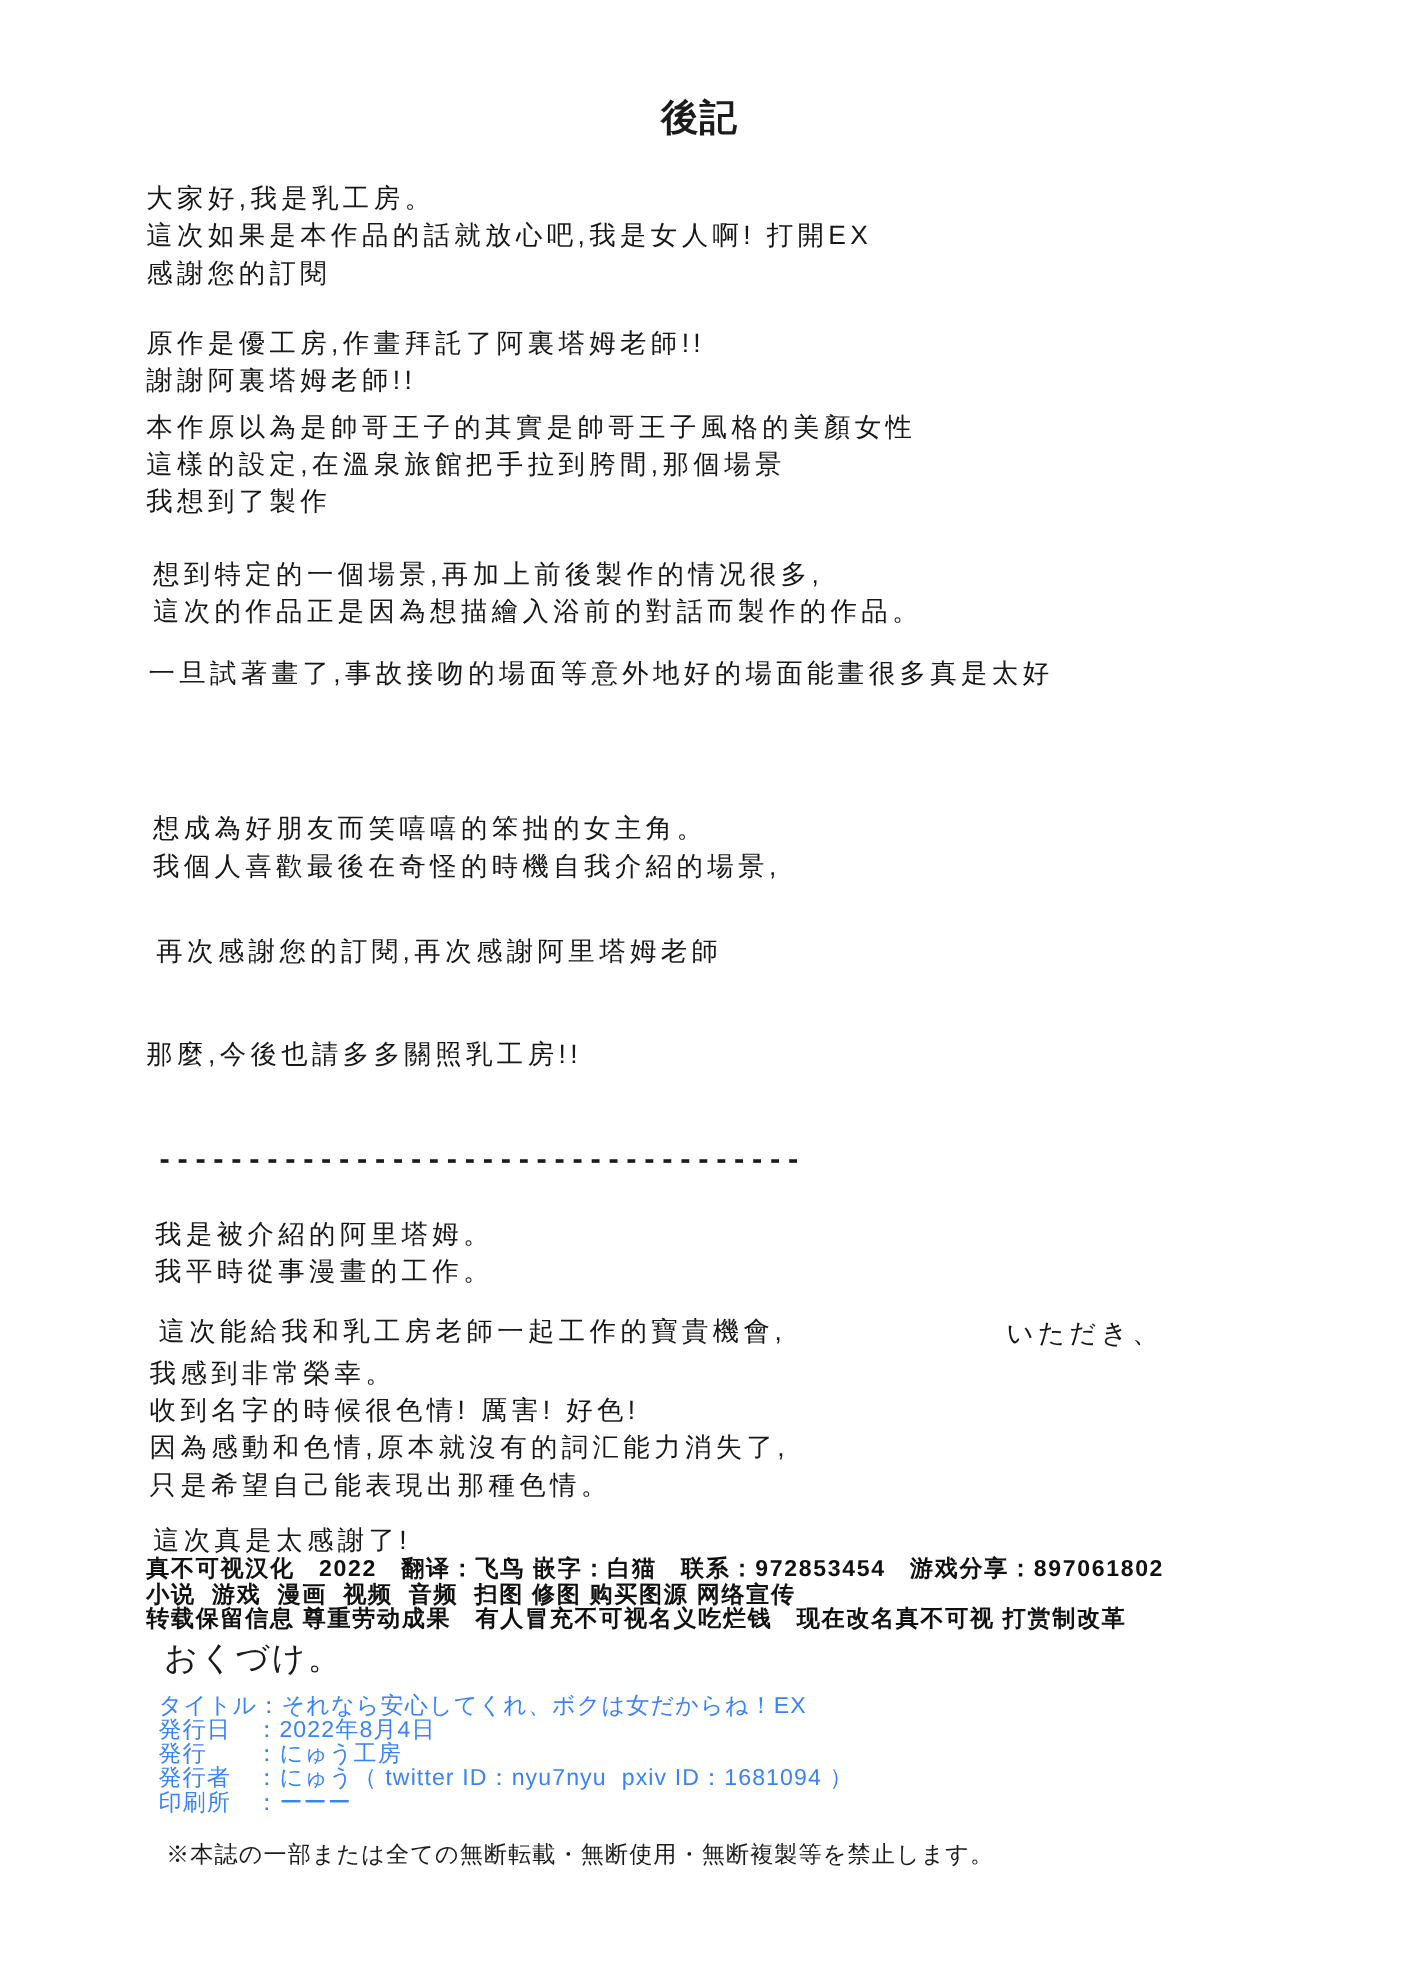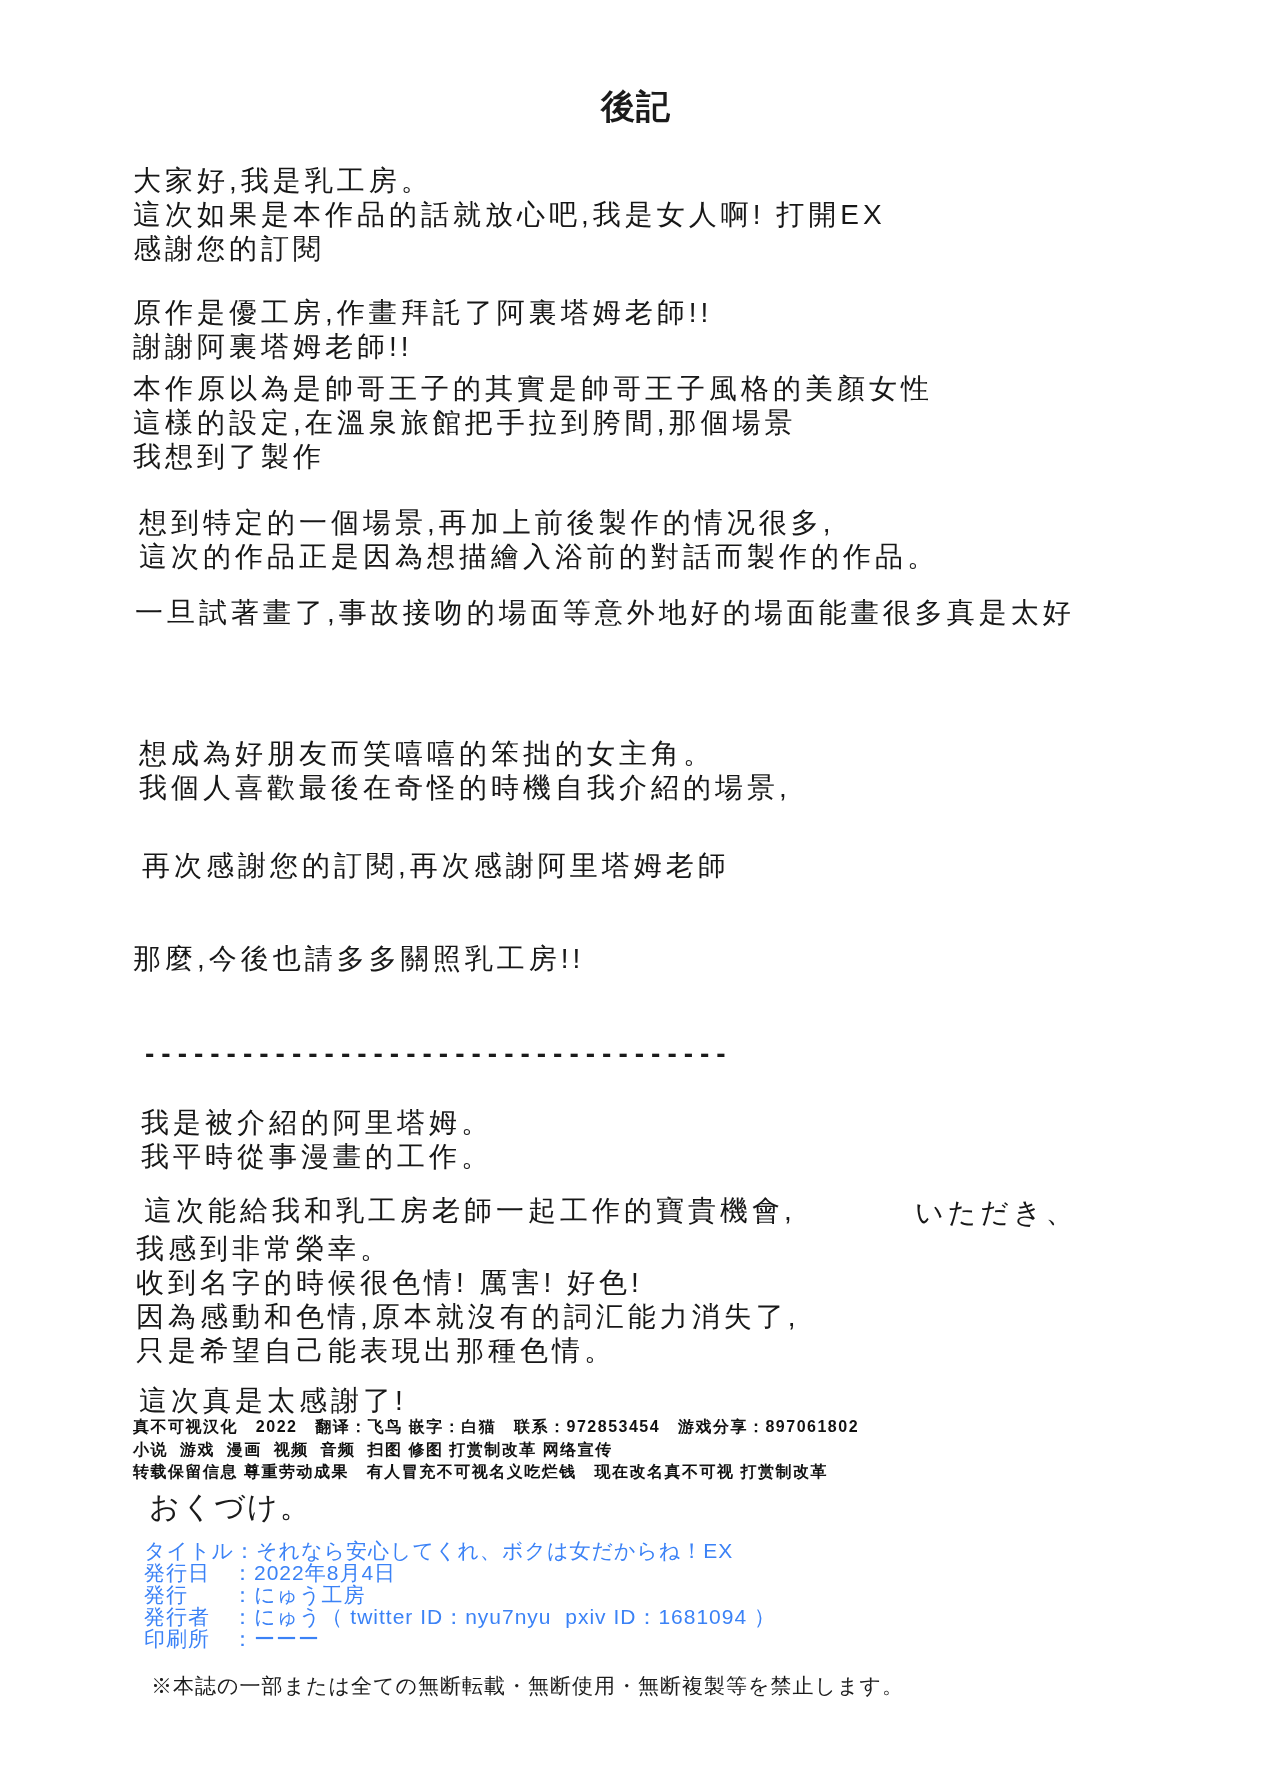--- a/index.html
+++ b/index.html
@@ -20,34 +20,34 @@
   }
   .abs { position: absolute; }
   .line { white-space: pre; }
   .title {
     font-size: 34px;
     font-weight: 600;
     letter-spacing: 1px;
     color: #1b1b1b;
   }
   .body-text {
-    font-size: 28px;
+    font-size: 24px;
     line-height: 34px;
     letter-spacing: 4px;
     font-weight: 500;
     color: #171717;
   }
   .divider {
     font-size: 28px;
     font-weight: bold;
     letter-spacing: 7px;
     color: #1b1b1b;
   }
   .credits {
-    font-size: 16px;
+    font-size: 21px;
     line-height: 22.5px;
     letter-spacing: 1.5px;
     font-weight: bold;
     color: #111111;
   }
   .okuzuke {
     font-size: 30px;
     letter-spacing: 2px;
     font-weight: 500;
     color: #1a1a1a;
@@ -131,21 +131,21 @@
     <div class="line">因為感動和色情,原本就沒有的詞汇能力消失了,</div>
     <div class="line">只是希望自己能表現出那種色情。</div>
   </div>
 
   <div class="abs body-text" style="top:1384px; left:139px;">
     <div class="line">這次真是太感謝了!</div>
   </div>
 
   <div class="abs credits" style="top:1416px; left:133px;">
     <div class="line">真不可视汉化   2022   翻译：飞鸟 嵌字：白猫   联系：972853454   游戏分享：897061802</div>
-    <div class="line">小说  游戏  漫画  视频  音频  扫图 修图 打赏制改革 网络宣传</div>
+    <div class="line">小说  游戏  漫画  视频  音频  扫图 修图 购买图源 网络宣传</div>
     <div class="line">转载保留信息 尊重劳动成果   有人冒充不可视名义吃烂钱   现在改名真不可视 打赏制改革</div>
   </div>
 
   <div class="abs okuzuke line" style="top:1487px; left:149px;">おくづけ。</div>
 
   <div class="abs colophon" style="top:1540px; left:144px;">
     <div class="line">タイトル：それなら安心してくれ、ボクは女だからね！EX</div>
     <div class="line">発行日　：2022年8月4日</div>
     <div class="line">発行　　：にゅう工房</div>
     <div class="line">発行者　：にゅう（ twitter ID：nyu7nyu  pxiv ID：1681094 ）</div>

